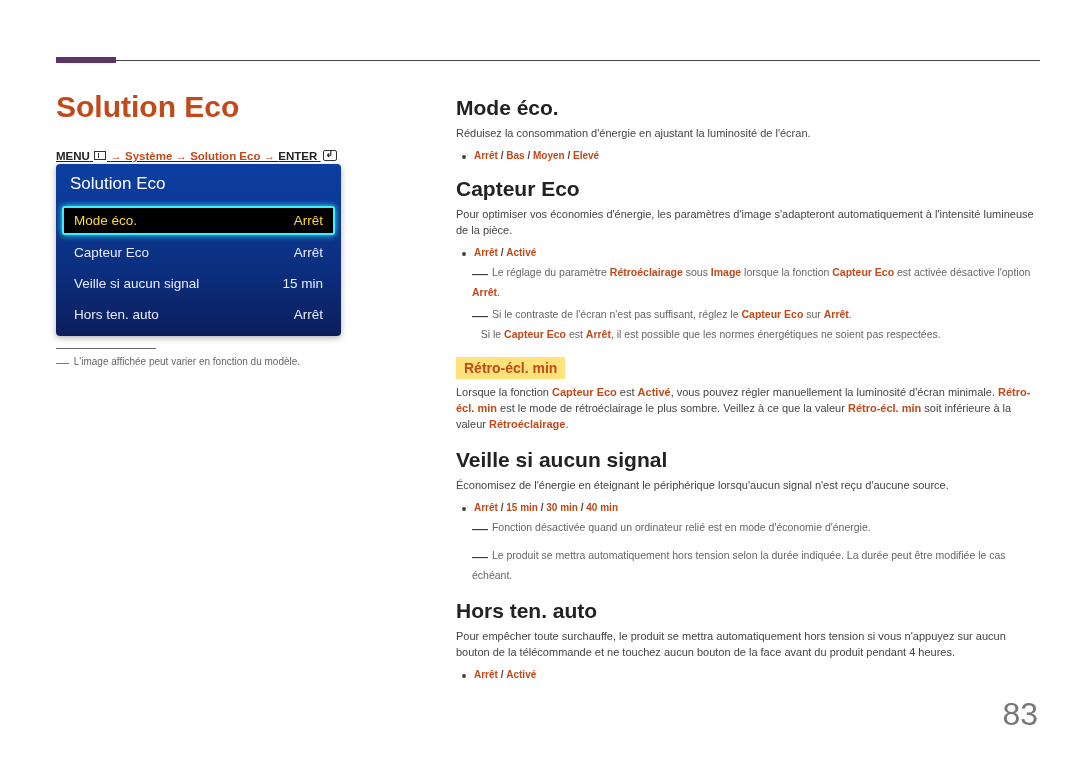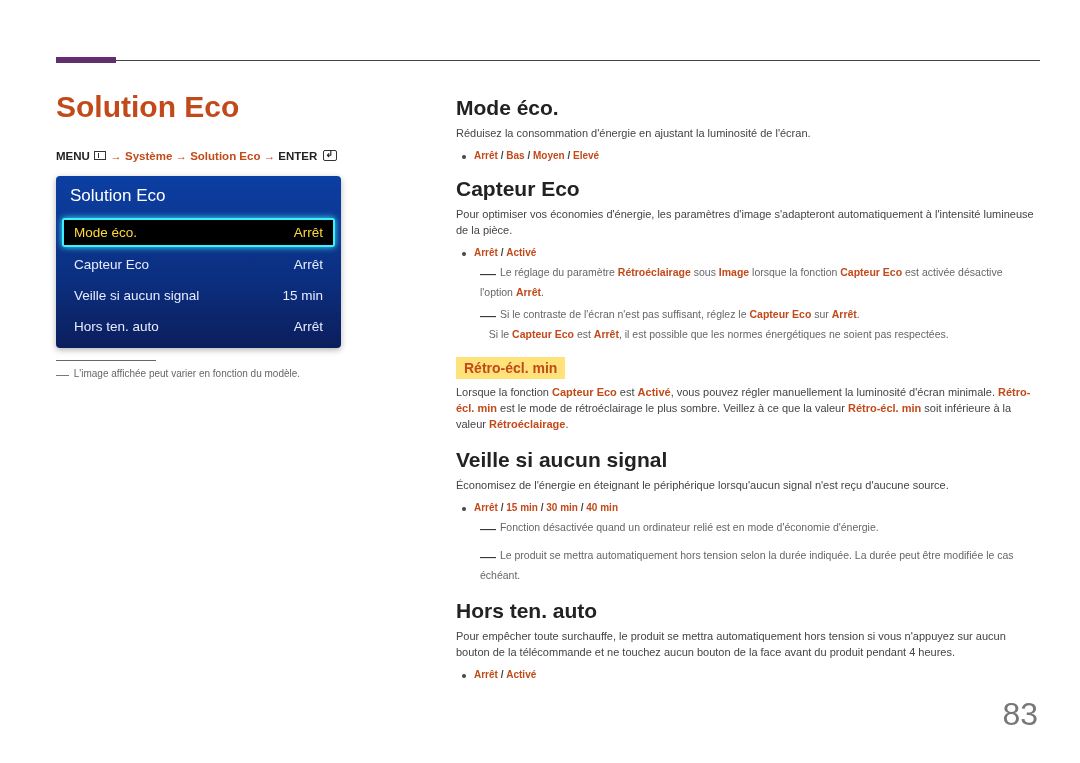--- a/index.html
+++ b/index.html
@@ -40,22 +40,23 @@
   }
   .h1 {
     color: #c24a1a;
     font-size: 30px;
     font-weight: 600;
     margin-bottom: 26px;
   }
   .breadcrumb {
     font-size: 11.5px;
     font-weight: 600;
-    margin-bottom: 14px;
+    margin-bottom: 2px;
     color: #222;
+    text-decoration: underline;
   }
   .breadcrumb .path { color: #c24a1a; font-weight: 600; }
   .breadcrumb .icon-box {
     display: inline-block;
     width: 12px; height: 9px;
     border: 1px solid #333;
     vertical-align: middle;
     position: relative;
     top: -1px;
     margin: 0 1px;
@@ -151,21 +152,21 @@
     height: 4px;
     background: #444;
     border-radius: 50%;
   }
   .opt { color: #c24a1a; font-weight: 700; }
   .optname { color: #c24a1a; font-weight: 700; }
   .sep { color: #444; font-weight: 700; }
   .dash-note {
     font-size: 10.5px;
     color: #666;
-    margin: 4px 0 4px 24px;
+    margin: 4px 0 4px 16px;
     line-height: 1.45;
   }
   .dash-note .dash {
     font-size: 16px;
     vertical-align: -3px;
     color: #333;
     margin-right: 1px;
   }
   .h3 {
     display: inline-block;

